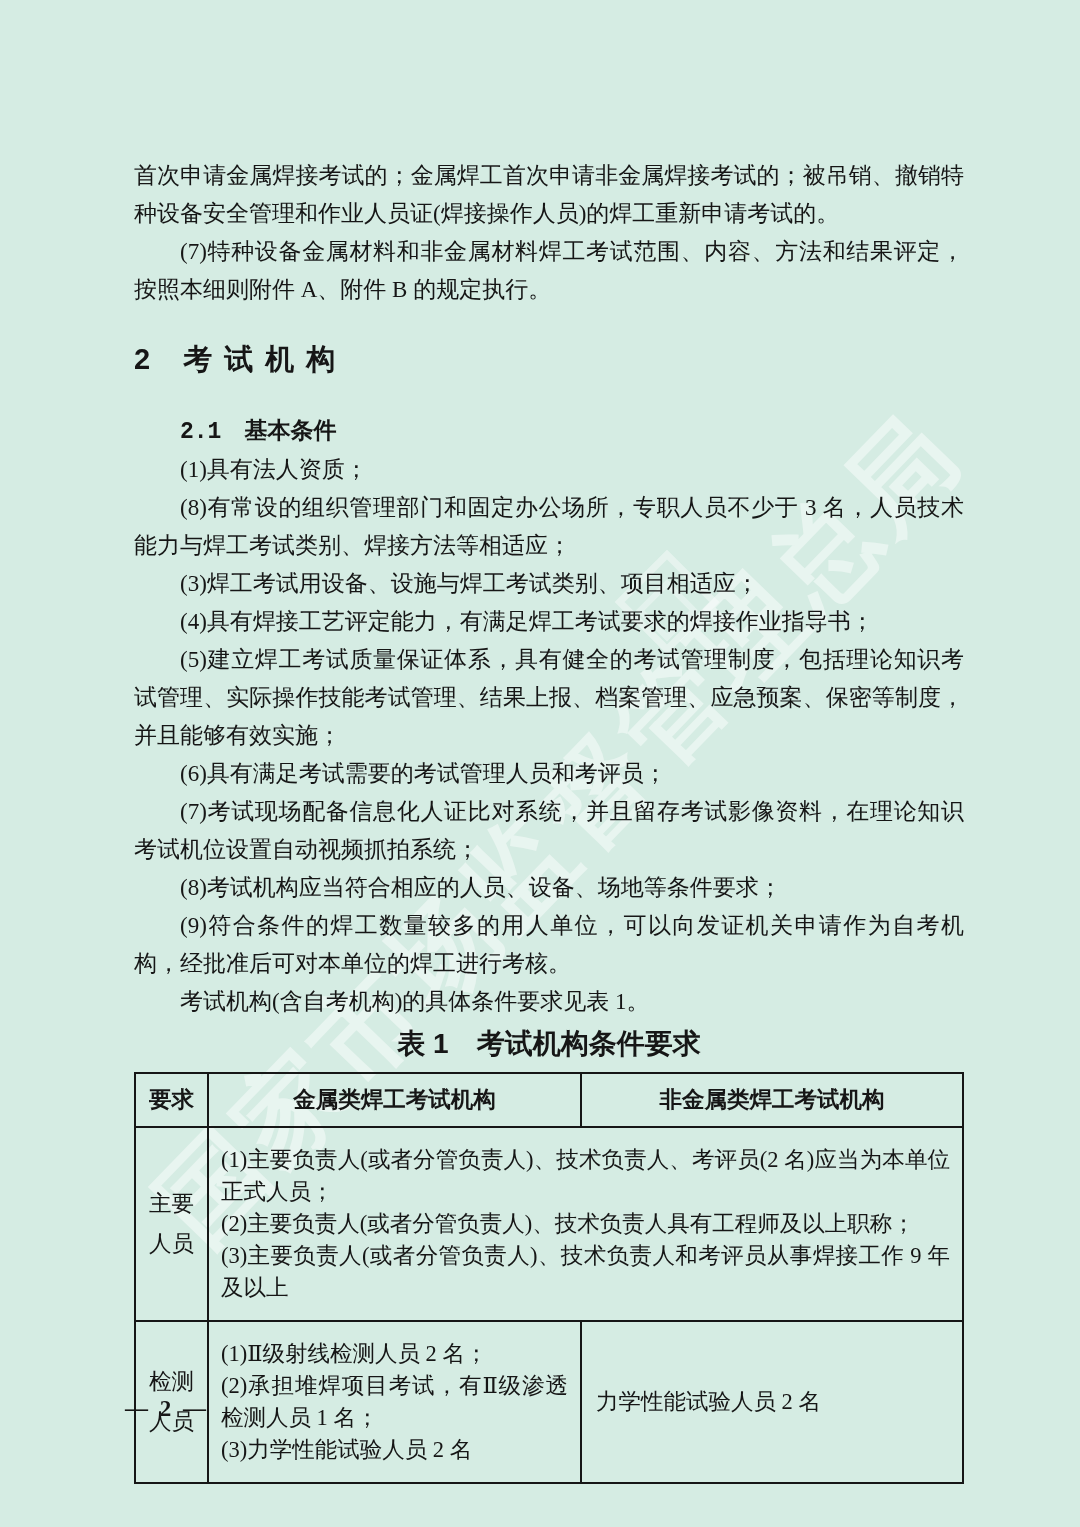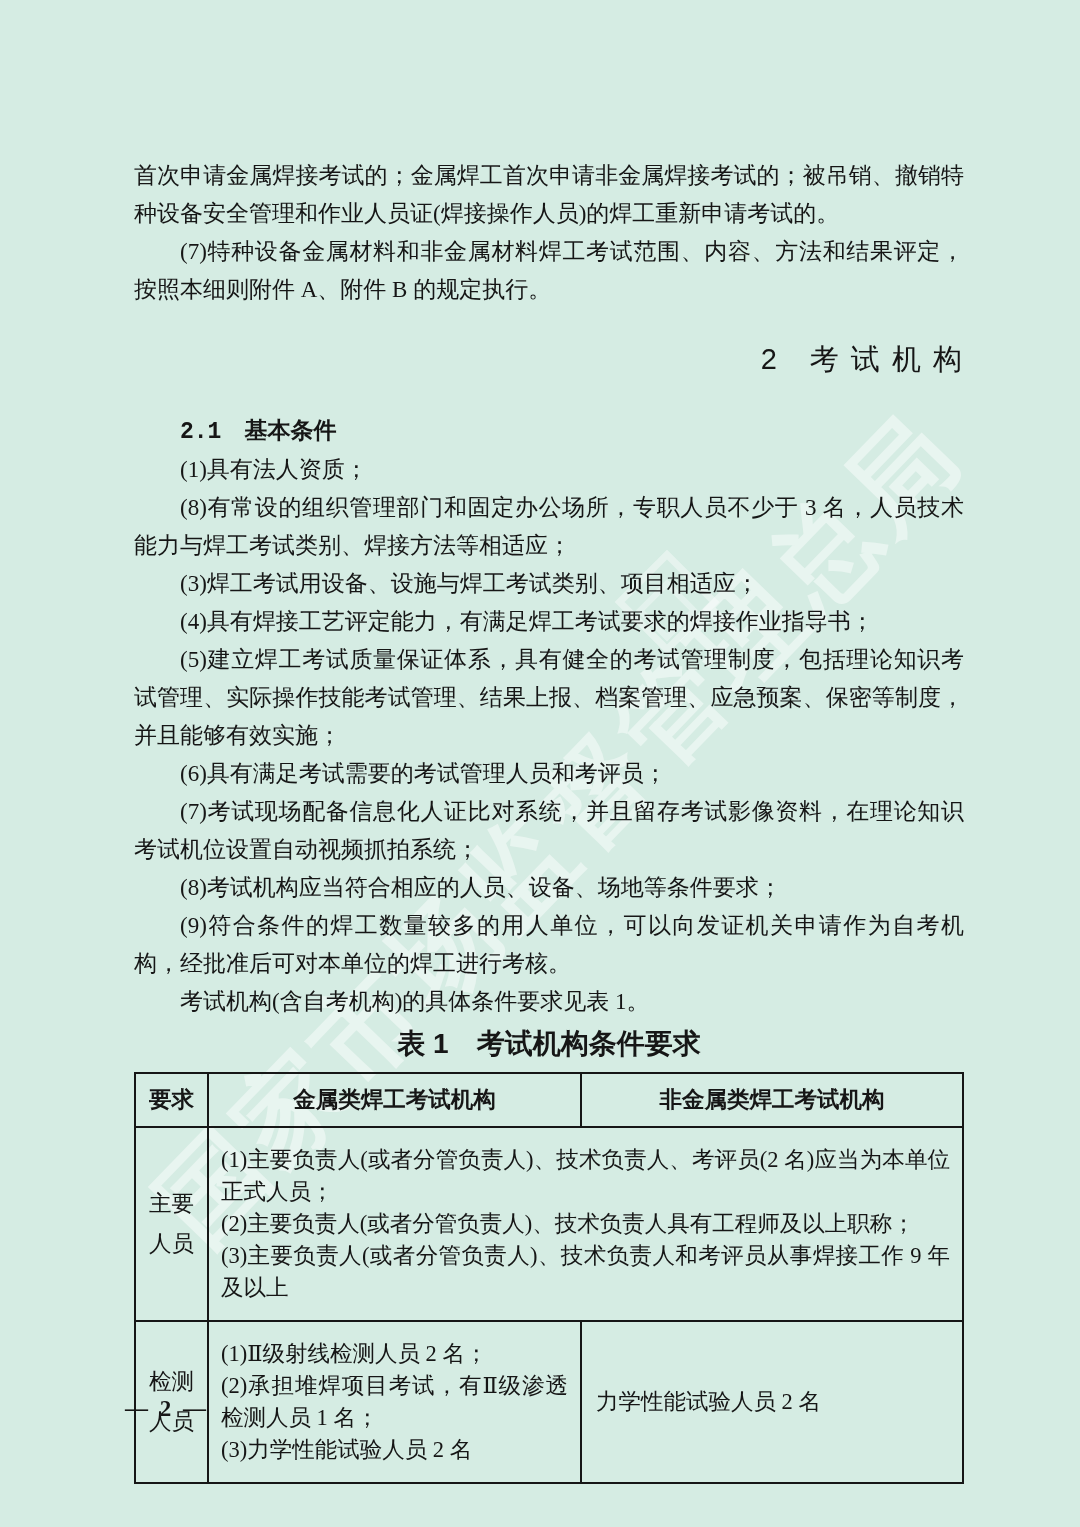--- a/index.html
+++ b/index.html
@@ -72,23 +72,23 @@
     top: 157px;
     font-size: 23px;
     line-height: 38px;
     text-align: justify;
     z-index: 2;
   }
   .body-text p { margin: 0; }
   .indent { text-indent: 2em; }
   .section-heading {
     font-family: "Liberation Sans", "DejaVu Sans", sans-serif;
-    font-weight: normal;
+    font-weight: bold;
     font-size: 29px;
-    text-align: right;
+    text-align: left;
     text-indent: 0;
     margin-top: 31px !important;
     margin-bottom: 35px !important;
     letter-spacing: 2px;
   }
   .sub-heading {
     font-family: Liberation Mono, monospace;
     font-weight: bold;
     font-size: 23px;
   }

